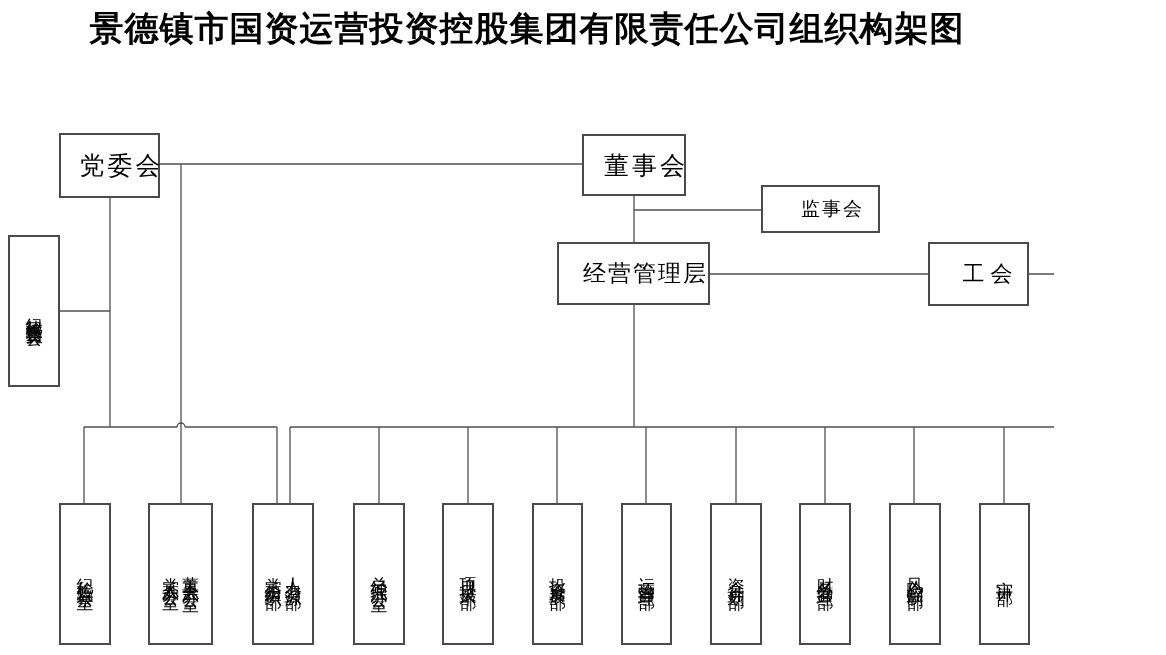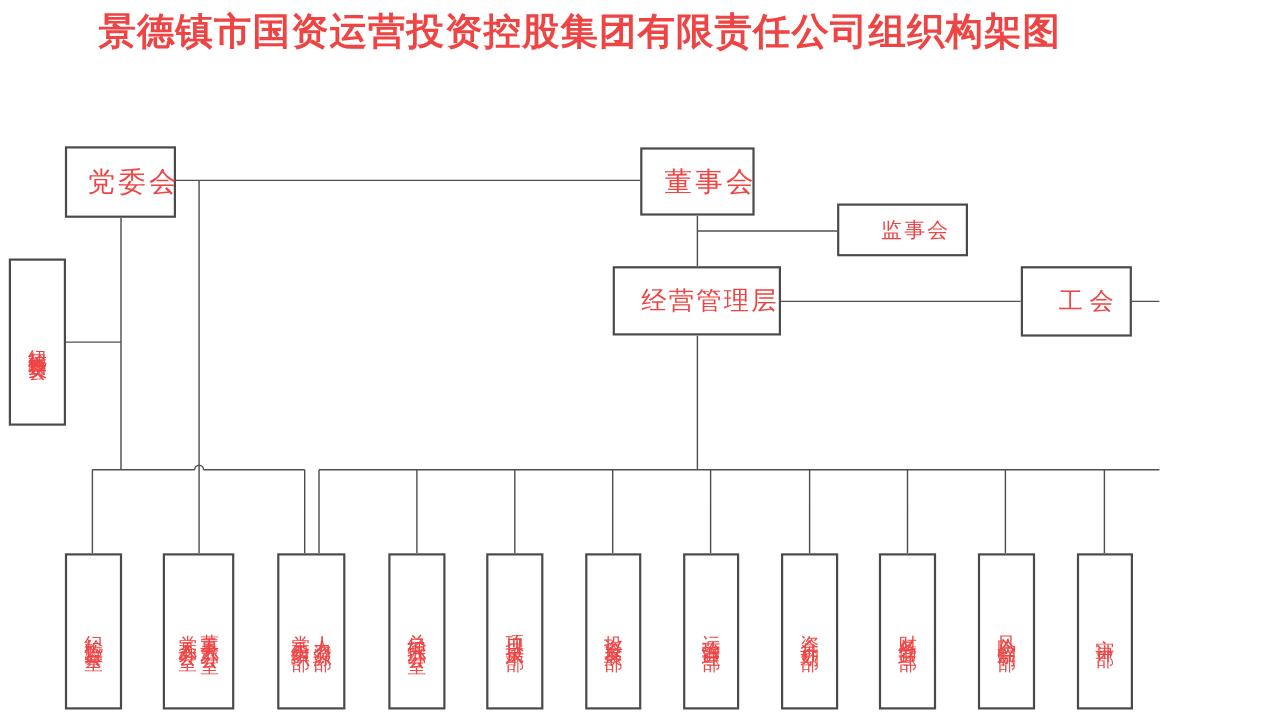--- a/index.html
+++ b/index.html
@@ -1,18 +1,18 @@
 <!DOCTYPE html>
 <html><head>
 <meta charset="utf-8">
 <style>
   html,body{margin:0;padding:0;background:#fff;}
   .canvas{
     position:relative;width:1054px;height:655px;background:#ffffff;overflow:hidden;
-    font-family:"Liberation Serif","DejaVu Serif",serif;color:#ef4444;
+    font-family:"Liberation Serif","DejaVu Serif",serif;color:#000000;
   }
   .title{
     position:absolute;top:6px;left:0;width:100%;text-align:center;
     font-size:34px;font-weight:700;letter-spacing:1px;white-space:nowrap;
   }
   .wires{position:absolute;top:0;left:0;}
   .node{
     position:absolute;box-sizing:border-box;border:2px solid #4a4a4a;background:#fff;
     display:flex;align-items:center;justify-content:center;
   }

